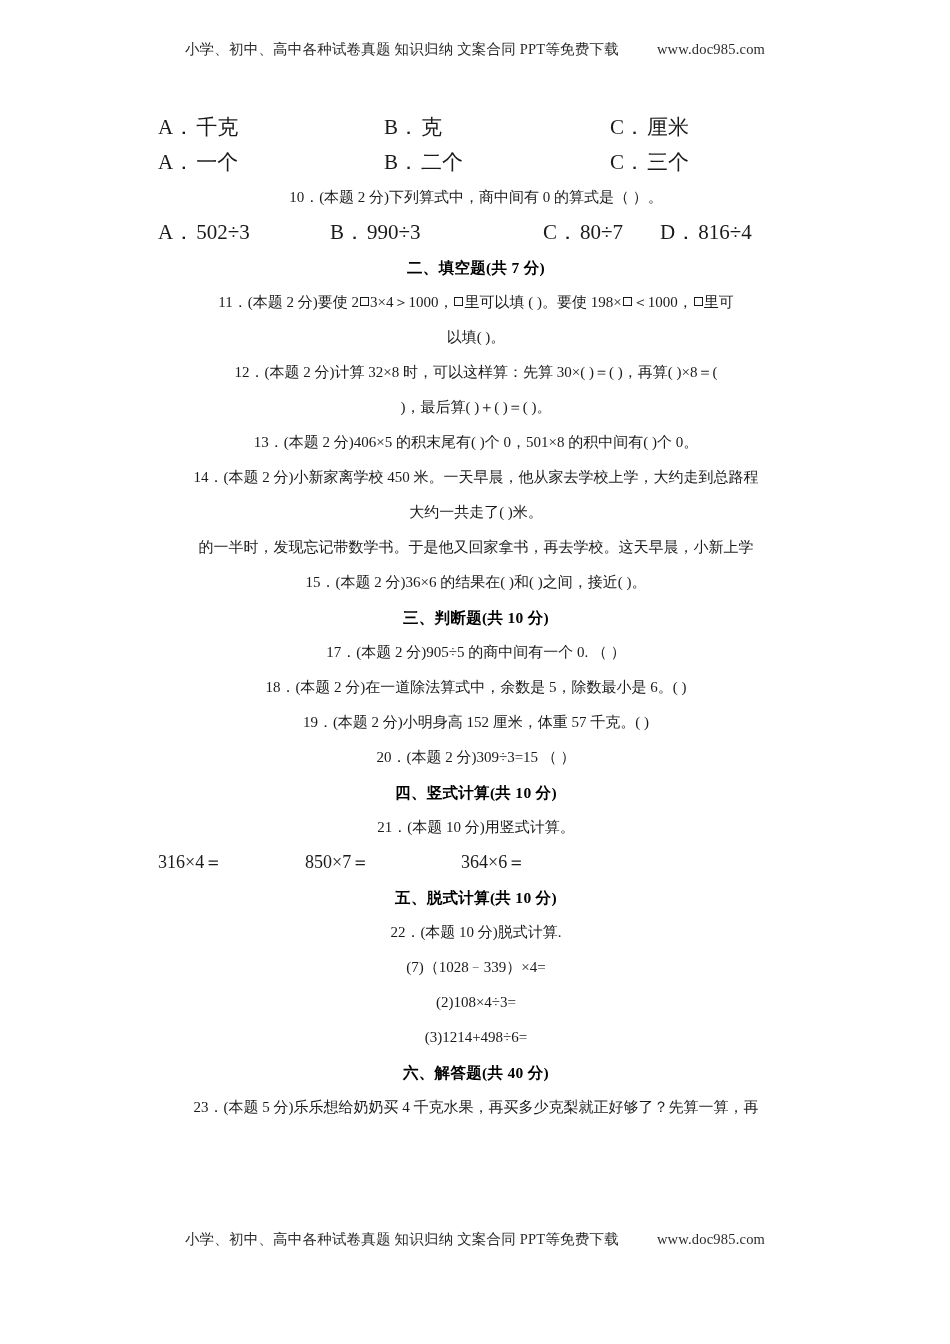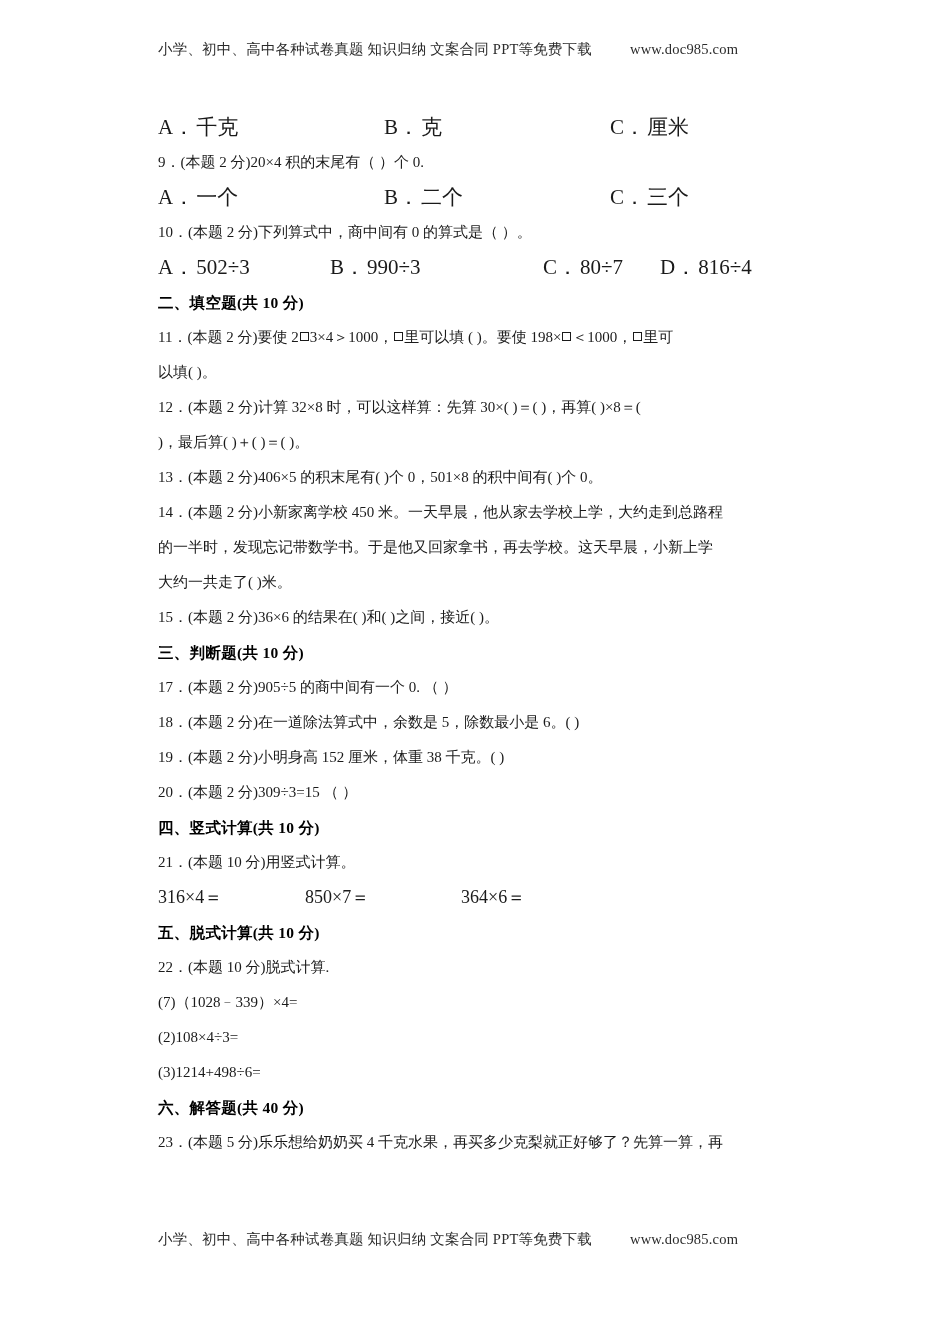--- a/index.html
+++ b/index.html
@@ -15,20 +15,21 @@
     color: #1a1a1a;
     -webkit-font-smoothing: antialiased;
   }
   .page {
     position: absolute;
     left: 0;
     top: 0;
     width: 950px;
     height: 1344px;
     overflow: hidden;
+    text-align: center;
   }
   
   .watermark {
     position: absolute;
     left: 158px;
     width: 634px;
     font-size: 14.5px;
     color: #2b2b2b;
     letter-spacing: 0.2px;
     white-space: nowrap;
@@ -117,55 +118,54 @@
   </div>
 
   <div class="content">
 
     <div class="opt-row opt-3">
       <span class="opt"><span class="opt-label">A．</span><span>千克</span></span>
       <span class="opt"><span class="opt-label">B．</span><span>克</span></span>
       <span class="opt"><span class="opt-label">C．</span><span>厘米</span></span>
     </div>
 
-    <div class="q-text">9．(本题 2 分)20×4 积的末尾有（    ）个 0.</div>
     <div class="opt-row opt-3">
       <span class="opt"><span class="opt-label">A．</span><span>一个</span></span>
       <span class="opt"><span class="opt-label">B．</span><span>二个</span></span>
       <span class="opt"><span class="opt-label">C．</span><span>三个</span></span>
     </div>
 
     <div class="q-text">10．(本题 2 分)下列算式中，商中间有 0 的算式是（     ）。</div>
     <div class="opt-row opt-4">
       <span class="opt"><span class="opt-label">A．</span><span>502÷3</span></span>
       <span class="opt"><span class="opt-label">B．</span><span>990÷3</span></span>
       <span class="opt"><span class="opt-label">C．</span><span>80÷7</span></span>
       <span class="opt"><span class="opt-label">D．</span><span>816÷4</span></span>
     </div>
 
-    <div class="section-head">二、填空题(共 10 分)</div>
+    <div class="section-head">二、填空题(共 7 分)</div>
 
     <div class="q-text"><span>11．(本题 2 分)要使 2</span><span class="boxglyph"></span><span>3×4＞1000，</span><span class="boxglyph"></span><span>里可以填 (         )。要使 198×</span><span class="boxglyph"></span><span>＜1000，</span><span class="boxglyph"></span><span>里可</span></div>
     <div class="q-text">以填(       )。</div>
 
     <div class="q-text">12．(本题 2 分)计算 32×8 时，可以这样算：先算 30×(       )＝(       )，再算(       )×8＝(</div>
     <div class="q-text">)，最后算(       )＋(       )＝(       )。</div>
 
     <div class="q-text">13．(本题 2 分)406×5 的积末尾有(       )个 0，501×8 的积中间有(       )个 0。</div>
 
     <div class="q-text">14．(本题 2 分)小新家离学校 450 米。一天早晨，他从家去学校上学，大约走到总路程</div>
+    <div class="q-text">大约一共走了(       )米。</div>
     <div class="q-text">的一半时，发现忘记带数学书。于是他又回家拿书，再去学校。这天早晨，小新上学</div>
-    <div class="q-text">大约一共走了(       )米。</div>
 
     <div class="q-text">15．(本题 2 分)36×6 的结果在(       )和(       )之间，接近(       )。</div>
 
     <div class="section-head">三、判断题(共 10 分)</div>
     <div class="q-text">17．(本题 2 分)905÷5 的商中间有一个 0.     （   ）</div>
     <div class="q-text">18．(本题 2 分)在一道除法算式中，余数是 5，除数最小是 6。(       )</div>
-    <div class="q-text">19．(本题 2 分)小明身高 152 厘米，体重 38 千克。(     )</div>
+    <div class="q-text">19．(本题 2 分)小明身高 152 厘米，体重 57 千克。(     )</div>
     <div class="q-text">20．(本题 2 分)309÷3=15    （     ）</div>
 
     <div class="section-head">四、竖式计算(共 10 分)</div>
     <div class="q-text">21．(本题 10 分)用竖式计算。</div>
     <div class="calc-row">
       <span class="calc-item">316×4＝</span>
       <span class="calc-item">850×7＝</span>
       <span class="calc-item">364×6＝</span>
     </div>
 

